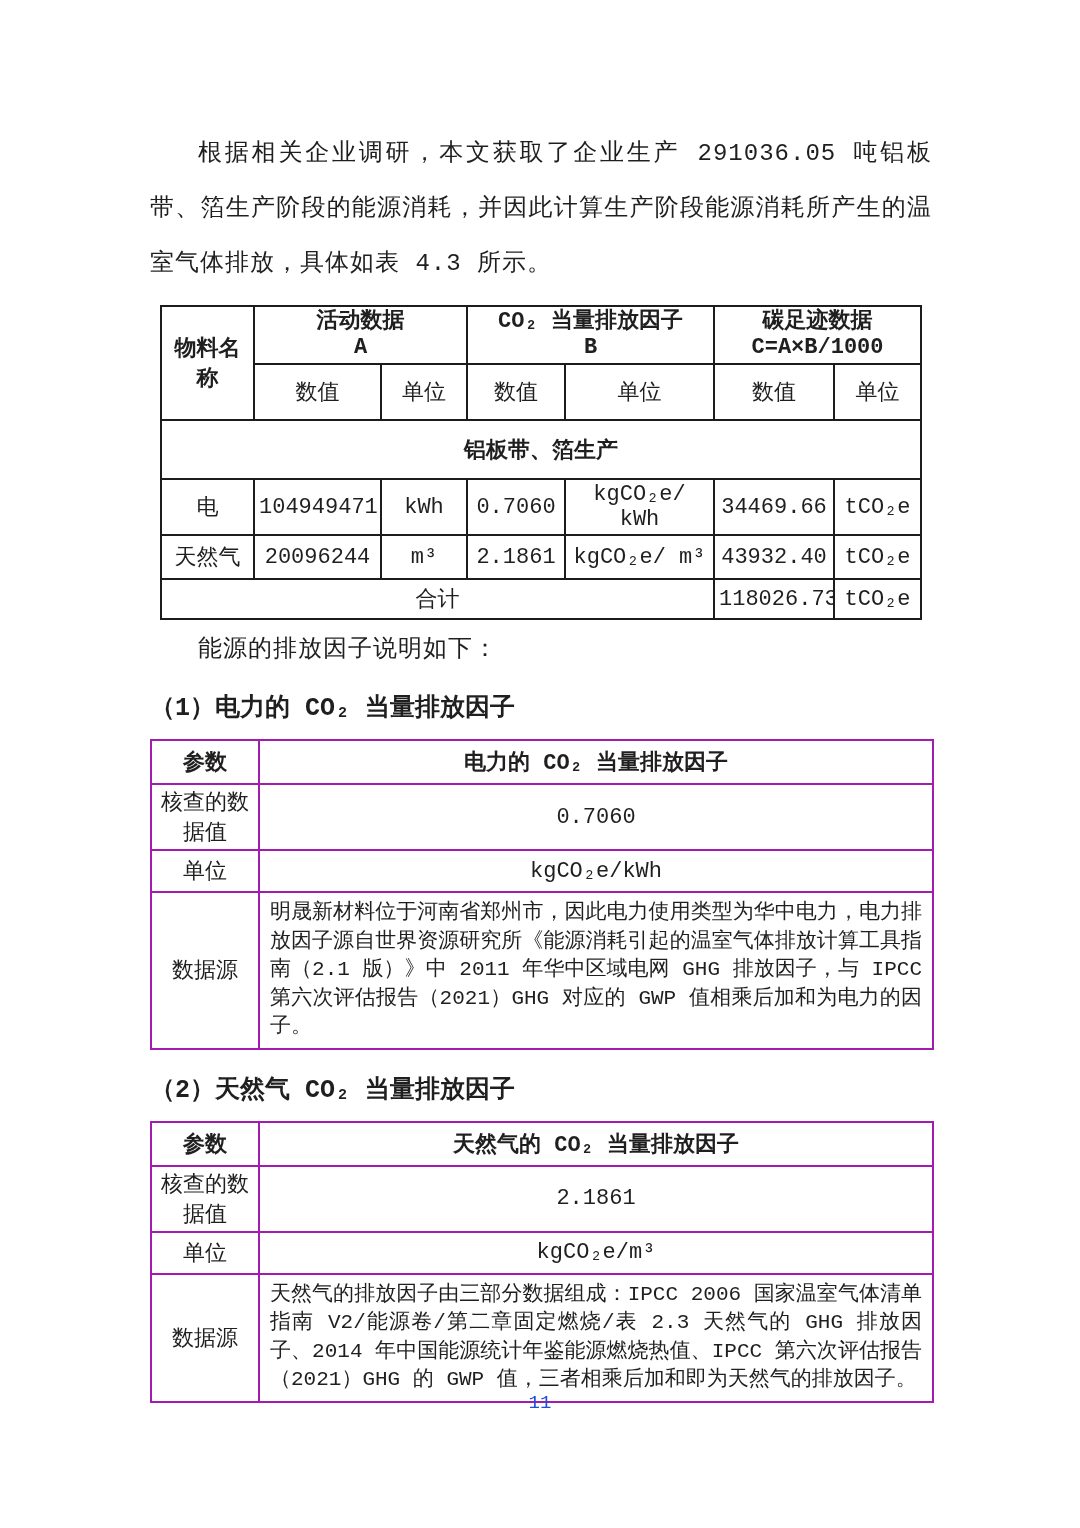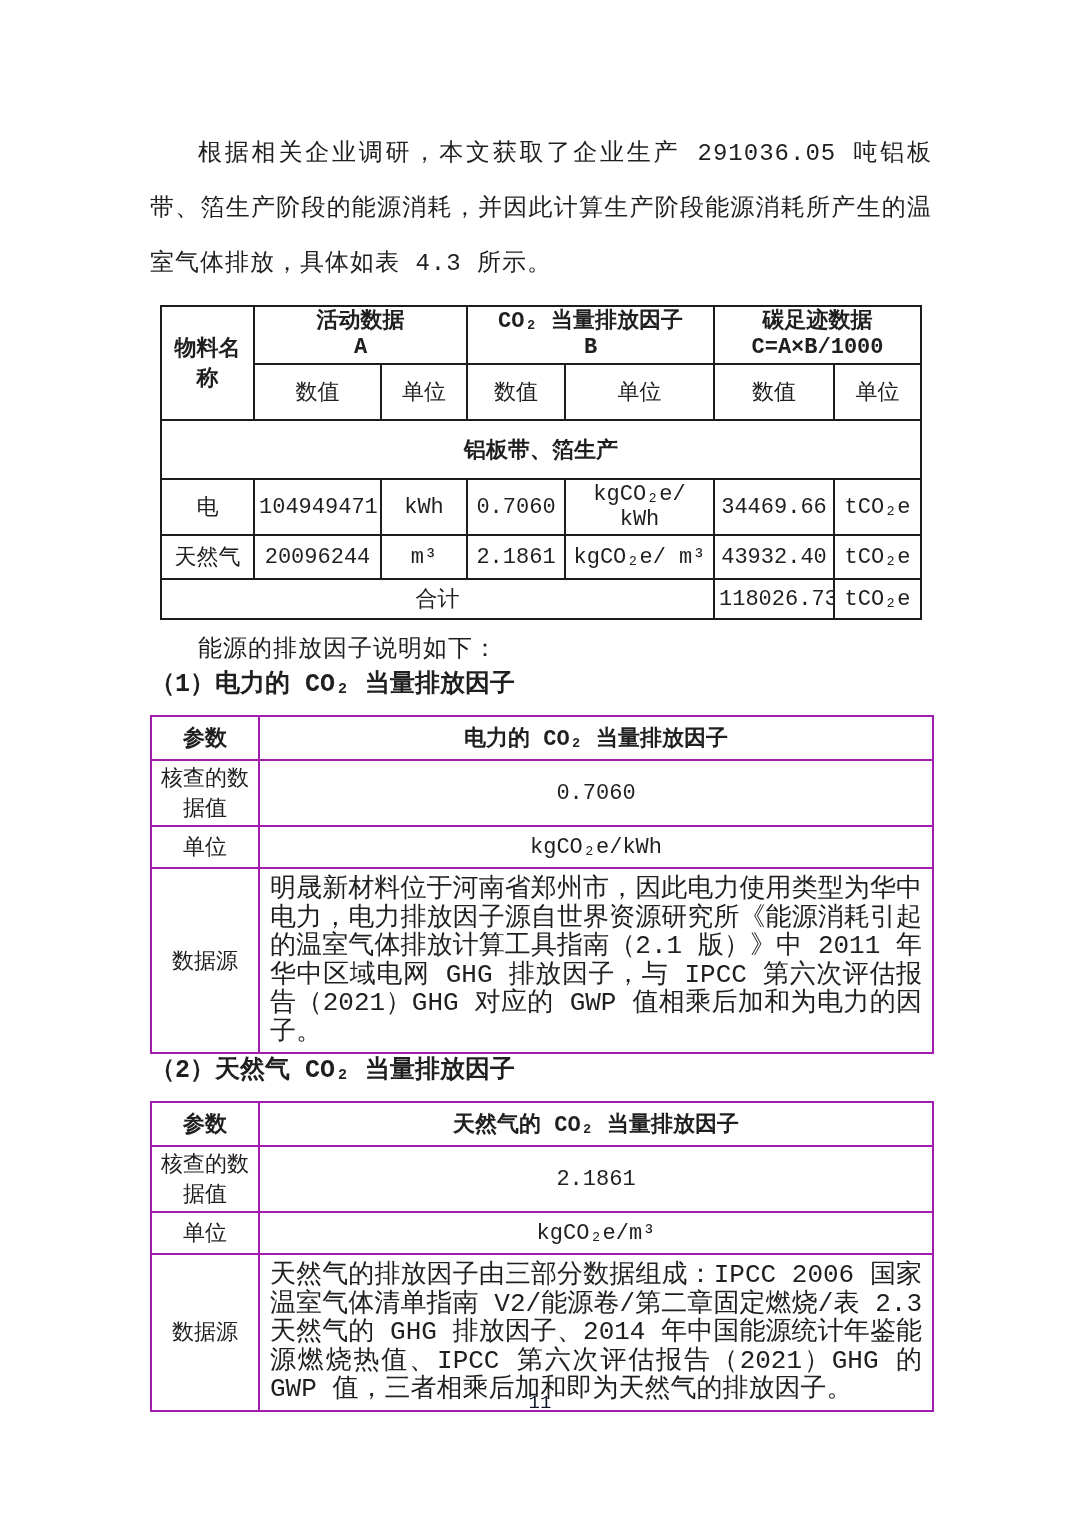--- a/index.html
+++ b/index.html
@@ -61,20 +61,21 @@
   .energy .data-row td { height: 44px; }
   .energy .total-row td { height: 40px; }
   .note {
     margin-top: 12px;
     font-size: 24px;
     line-height: 36px;
     text-indent: 2em;
     letter-spacing: 1px;
   }
   .factor-heading {
+    margin-top: 24px;
     font-size: 25px;
     font-weight: bold;
     line-height: 34px;
   }
   .param {
     width: 782px;
     margin-top: 13px;
     font-size: 22px;
   }
   .param th, .param td {
@@ -82,32 +83,32 @@
     text-align: center;
     vertical-align: middle;
     padding: 2px 6px;
     overflow: hidden;
   }
   .param .hdr th { font-weight: bold; height: 44px; }
   .param .val-row td { height: 43px; }
   .param .unit-row td { height: 42px; }
   .param td.source-cell {
     text-align: justify;
-    font-size: 26px;
+    font-size: 21px;
     line-height: 28.5px;
     padding: 6px 10px;
   }
   .pagenum {
     position: absolute;
     left: 0;
     top: 1392px;
     width: 100%;
     text-align: center;
     font-size: 19px;
-    color: #0f172a;
+    color: #1d4ed8;
   }
 </style>
 </head>
 <body>
 
 <div class="page">
   <div class="content">
 
     <p class="intro">根据相关企业调研，本文获取了企业生产 291036.05 吨铝板带、箔生产阶段的能源消耗，并因此计算生产阶段能源消耗所产生的温室气体排放，具体如表 4.3 所示。</p>
 

